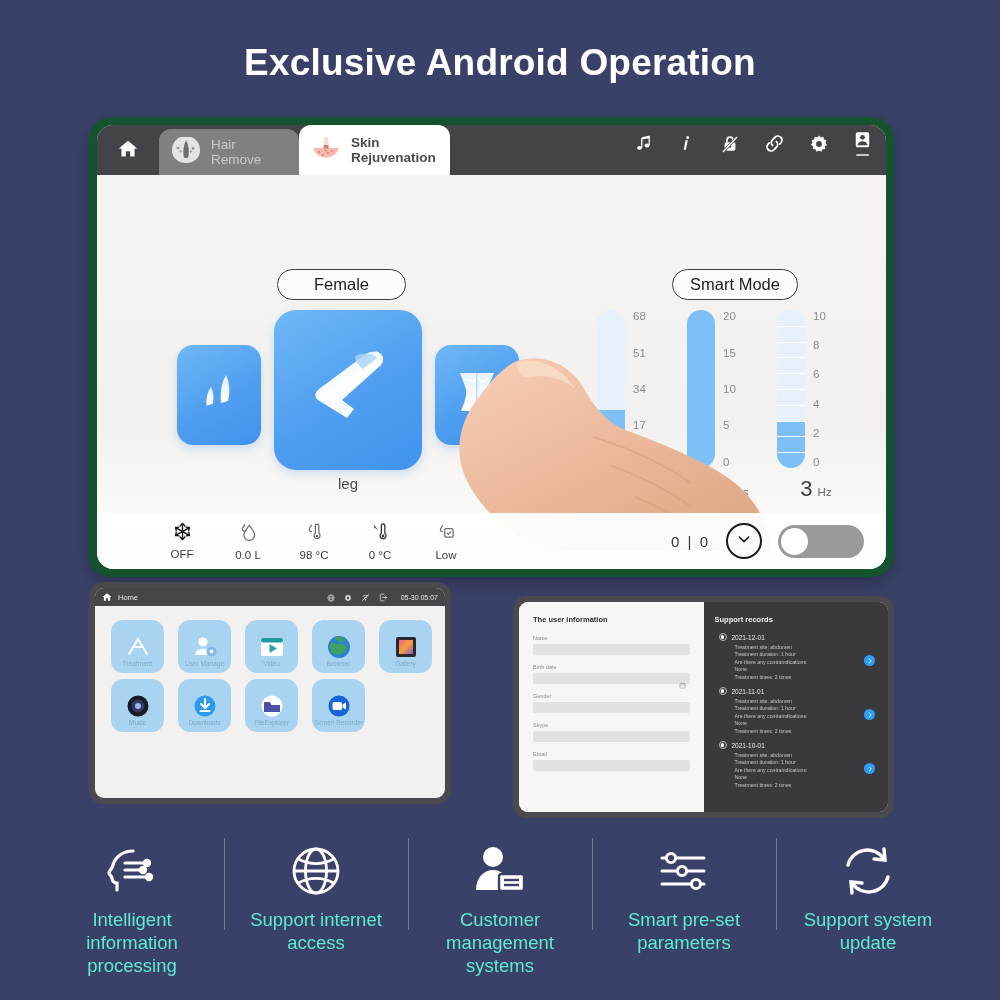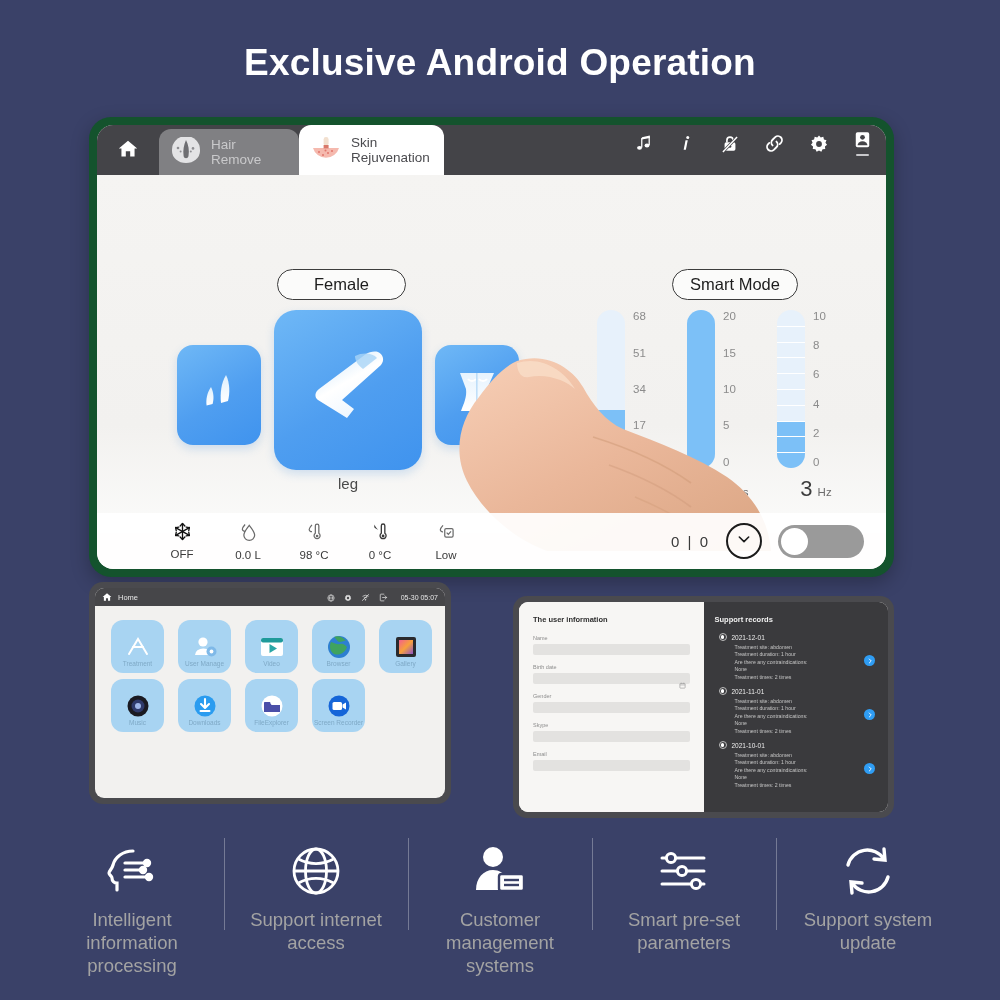--- a/index.html
+++ b/index.html
@@ -64,21 +64,21 @@
   }
   .tab.inactive { background: #808083; }
   .tab.active { background: #ffffff; height: 50px; }
   .tab-ico { width: 34px; height: 30px; flex: 0 0 auto; display:block; }
   .tab-label {
     font-size: 13.5px;
     line-height: 15px;
     white-space: pre-line;
   }
   .tab.inactive .tab-label { color: #c9c9cb; }
-  .tab.active .tab-label { color: #4b4b4f; }
+  .tab.active .tab-label { color: #4b4b4f; font-weight: bold; }
 
   .tabbar-spacer { flex: 1 1 auto; }
   .tabbar-icons {
     display: flex; align-items: center; gap: 24px;
     padding: 0 14px 13px 0;
     height: 50px;
   }
   .tbi { display:flex; align-items:center; justify-content:center; }
 
   
@@ -305,21 +305,21 @@
   }
   .feature + .feature::before {
     content: "";
     position: absolute; left: 0; top: 2px;
     width: 1px; height: 92px;
     background: rgba(255,255,255,0.30);
   }
   .feature-ico { height: 58px; display: flex; align-items: center; }
   .feature-label {
     margin-top: 8px;
-    color: #a3a3a3;
+    color: #5eead4;
     font-size: 18.5px;
     line-height: 23px;
     text-align: center;
     white-space: pre-line;
   }
 </style>
 </head>
 <body>
 
 <div class="headline">Exclusive Android Operation</div>

